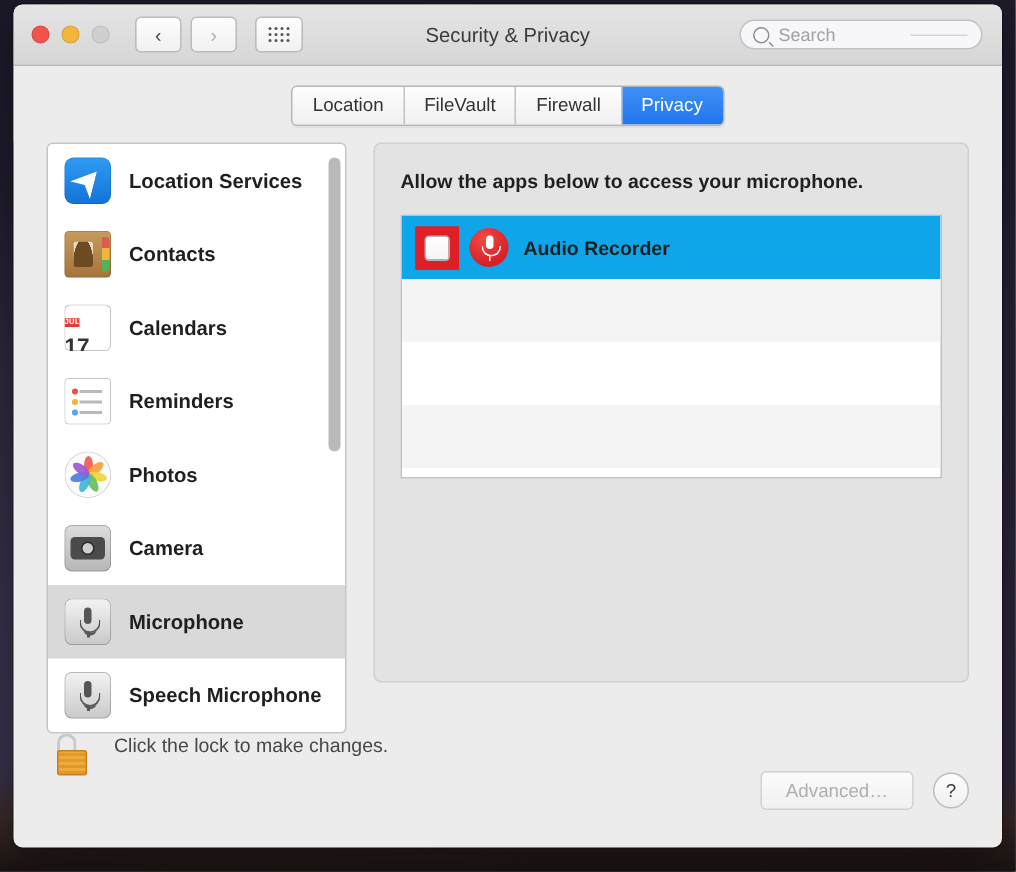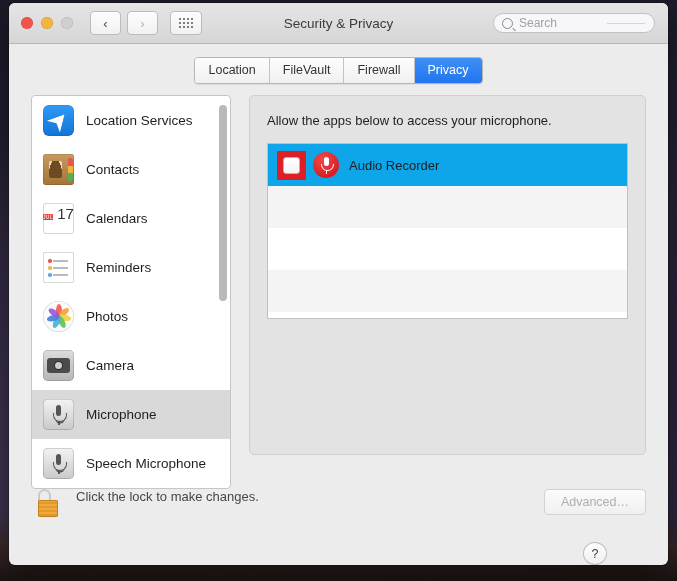--- a/index.html
+++ b/index.html
@@ -180,20 +180,21 @@
     color: #fff;
   }
 
   
   .content {
     flex: 1 1 auto;
     display: flex;
     padding: 0 22px;
     gap: 18px;
     box-sizing: border-box;
+    font-weight: bold;
   }
 
   
   .sidebar {
     width: 198px;
     flex: 0 0 198px;
     background: #fff;
     border: 1px solid #c6c6c6;
     border-radius: 4px;
     position: relative;
@@ -495,22 +496,21 @@
   }
   .lock-text {
     font-size: 13px;
     color: #474747;
     margin-left: 16px;
   }
   .bottom-right {
     margin-left: auto;
     display: flex;
     align-items: center;
-    gap: 27px;
-    flex-direction: column;
+    gap: 13px;
   }
   .btn-advanced {
     font-size: 12.5px;
     color: #aeaeae;
     background: linear-gradient(180deg,#fbfbfb,#f0f0f0);
     border: 1px solid #d2d2d2;
     border-radius: 4px;
     padding: 5px 16px;
   }
   .btn-help {

